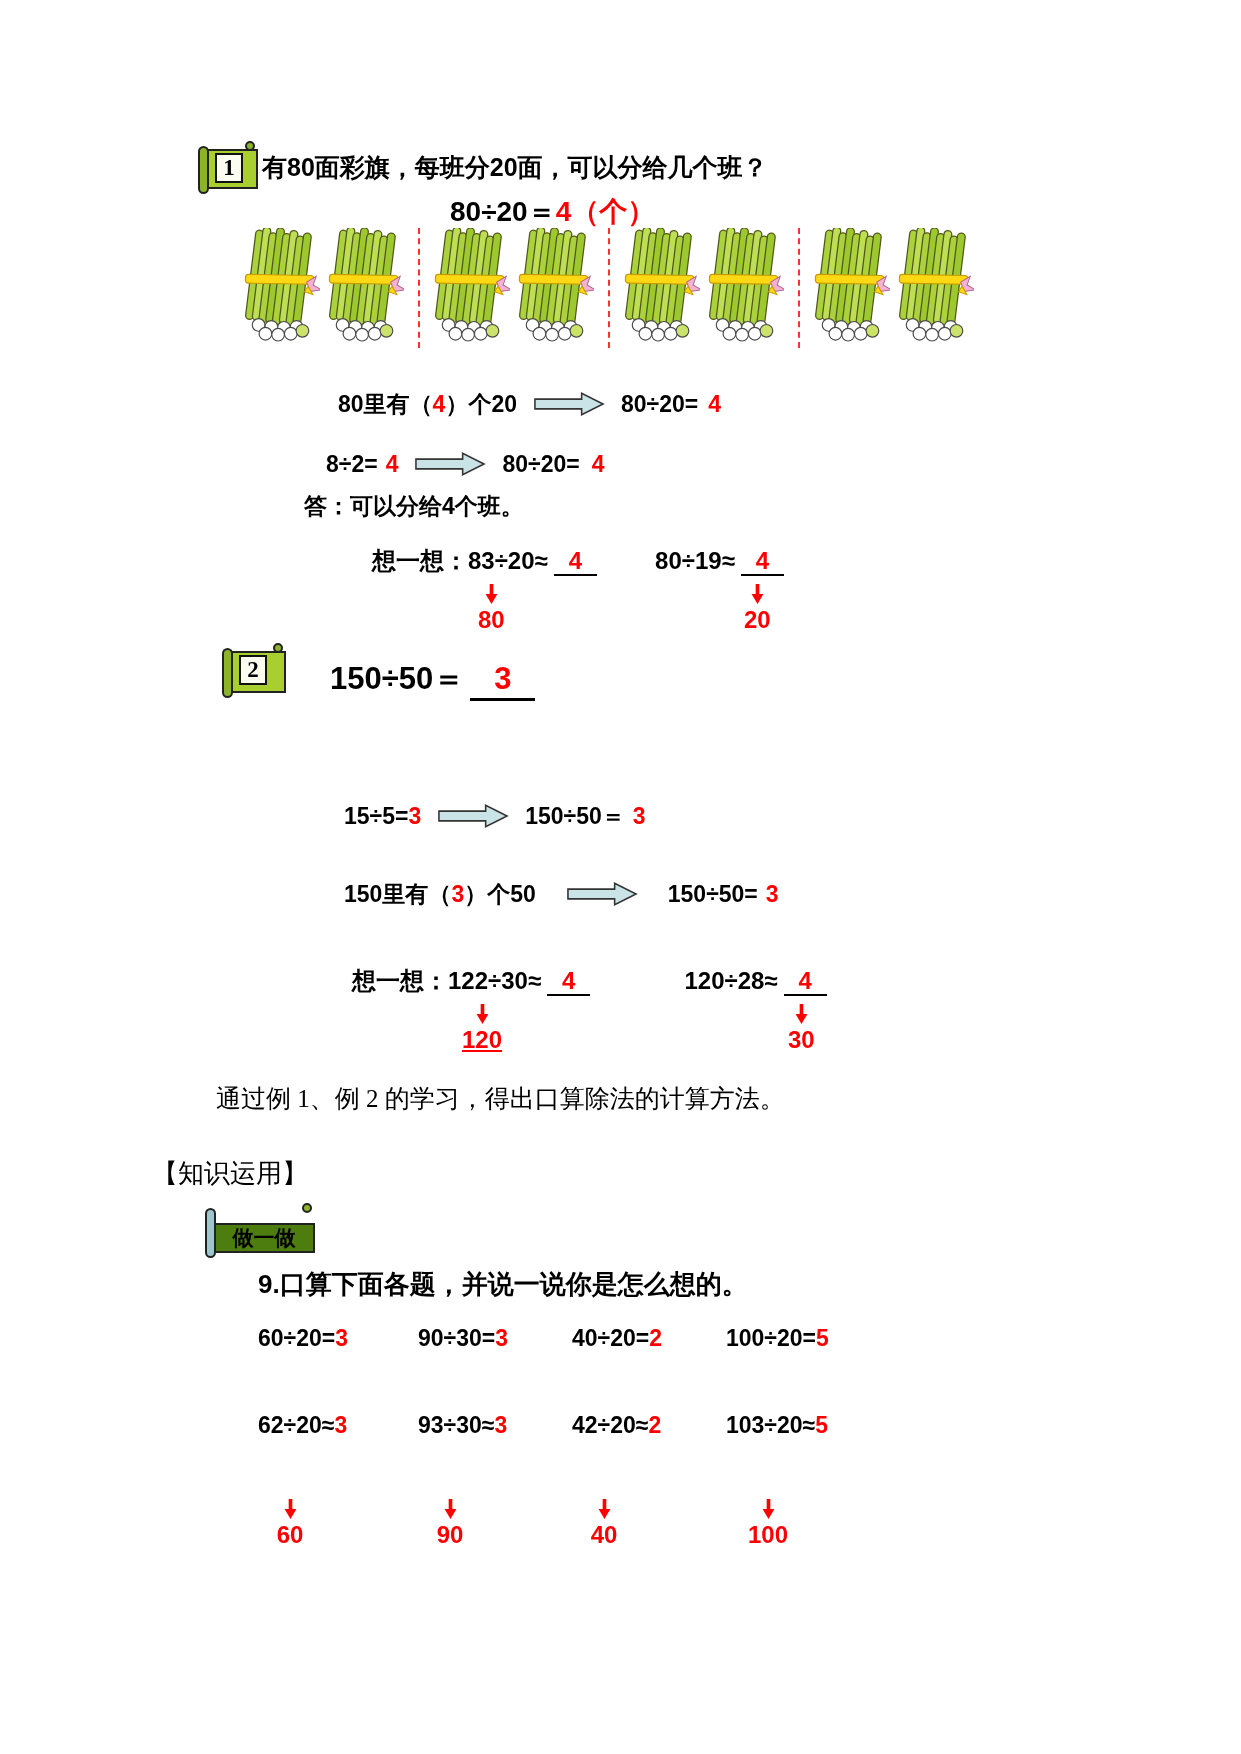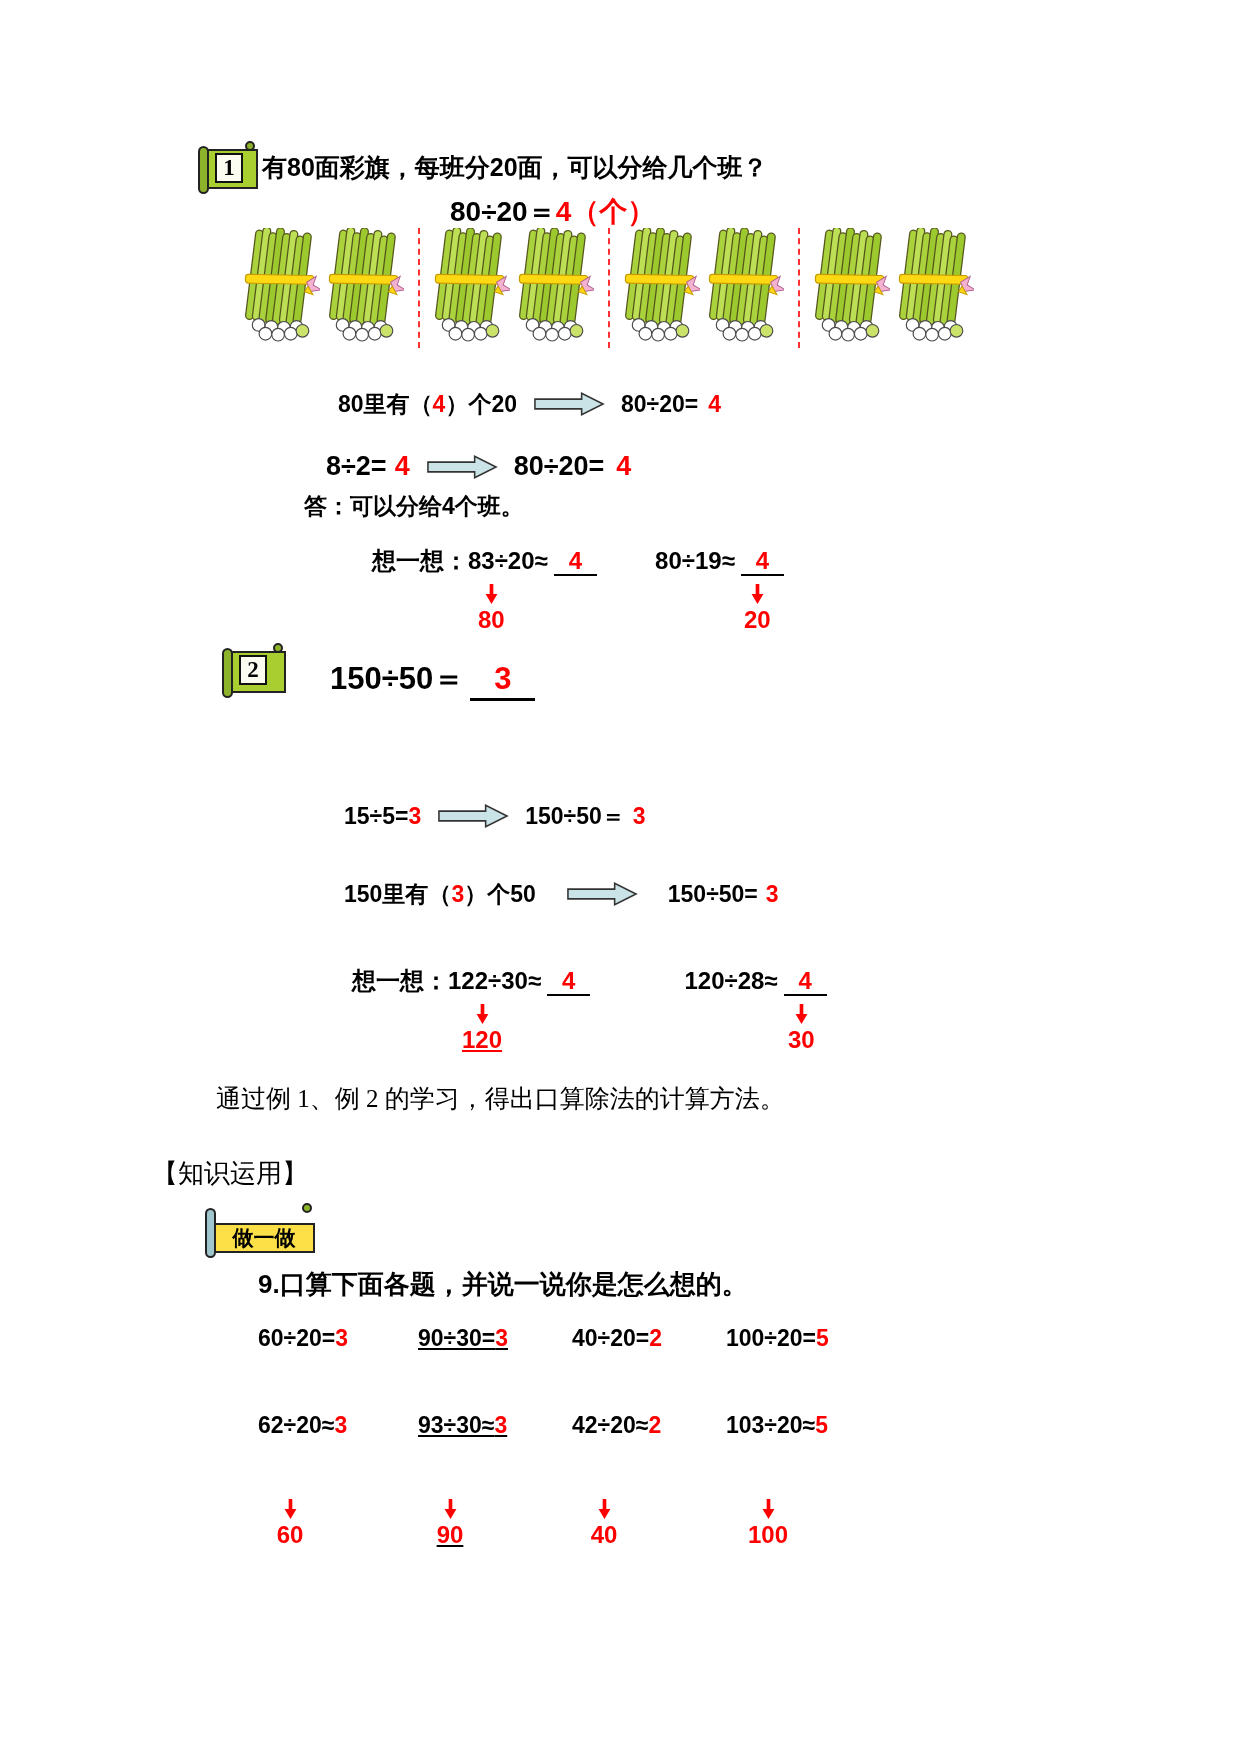--- a/index.html
+++ b/index.html
@@ -21,21 +21,21 @@
   .scroll-badge .curl{position:absolute;left:0;top:2px;width:11px;height:calc(100% - 2px);
                       background:#8db32a;border:2px solid #222;border-radius:6px;z-index:2;box-sizing:border-box;}
   .scroll-badge .body{position:absolute;left:8px;top:5px;right:0;bottom:5px;background:#a8cf2f;
                       border:2px solid #222;box-sizing:border-box;z-index:1;}
   .scroll-badge .knob{position:absolute;right:3px;top:-3px;width:10px;height:10px;background:#8db32a;
                       border:2px solid #222;border-radius:50%;z-index:3;box-sizing:border-box;}
   .scroll-badge .num{position:absolute;left:17px;top:9px;width:28px;height:30px;background:#fbfdf1;
                      border:2px solid #111;display:flex;align-items:center;justify-content:center;
                      font:bold 23px "Liberation Serif","DejaVu Serif",serif;z-index:4;box-sizing:border-box;}
   .banner .curl{background:#9fc6cc;}
-  .banner .body{background:#fde047;display:flex;align-items:center;justify-content:center;
+  .banner .body{background:#4d7c0f;display:flex;align-items:center;justify-content:center;
                 font-weight:bold;font-size:21px;margin-top:12px;}
   
   .sticks-row{position:absolute;display:flex;align-items:flex-start;}
   .stick-group{display:flex;gap:8px;padding:0 10px;}
   .stick-sep{border-left:2px dashed #ff3030;align-self:stretch;margin:0 4px;}
   .bundle{width:76px;height:114px;flex:none;}
   
   .ex-col{position:absolute;top:15px;display:flex;flex-direction:column;font-weight:bold;font-size:23px;
           white-space:nowrap;gap:41px;}
   .ex-eq{margin-bottom:19px;}
@@ -143,21 +143,21 @@
     <span>80里有（</span>
     <span class="red">4</span>
     <span>）个20</span>
     <svg class="harrow" width="72" height="26">
         <use href="#harrow"></use>
       </svg>
     <span>80÷20=</span>
     <span class="red" style="margin-left:10px;">4</span>
   </div>
 
-  <div class="line" style="left:326px;top:450px;font-size:27px;">
+  <div class="line" style="left:326px;top:450px;font-size:23px;">
     <span>8÷2=</span>
     <span class="red" style="margin-left:8px;">4</span>
     <svg class="harrow" width="72" height="26">
         <use href="#harrow"></use>
       </svg>
     <span>80÷20=</span>
     <span class="red" style="margin-left:12px;">4</span>
   </div>
 
   <div class="line" style="left:304px;top:492px;font-size:23px;">
@@ -263,21 +263,21 @@
       <div class="ex-eq">
         <span>62÷20≈</span><span class="red">3</span>
       </div>
       <div class="ex-hint">
         <svg width="13" height="20">
             <use href="#darrow"></use>
           </svg>
         <span>60</span>
       </div>
     </div>
-    <div class="ex-col" style="left:418px;text-decoration:underline;">
+    <div class="ex-col" style="left:418px;">
       <div class="ex-eq">
         <span>90÷30=</span><span class="red">3</span>
       </div>
       <div class="ex-eq">
         <span>93÷30≈</span><span class="red">3</span>
       </div>
       <div class="ex-hint">
         <svg width="13" height="20">
             <use href="#darrow"></use>
           </svg>

